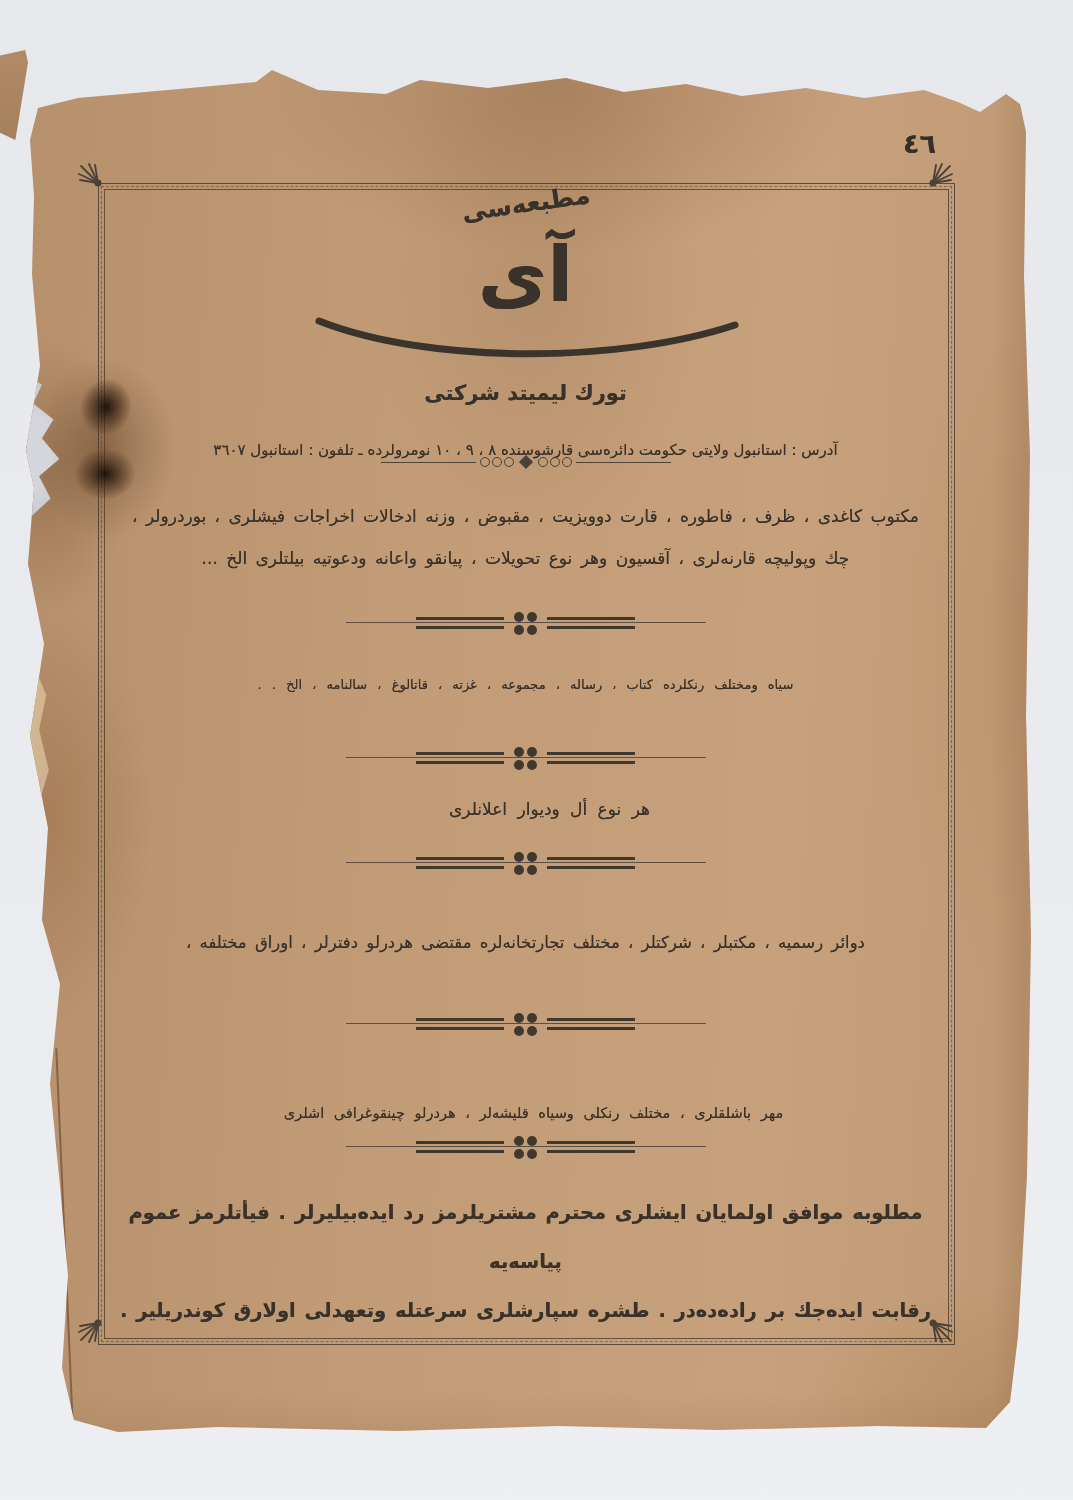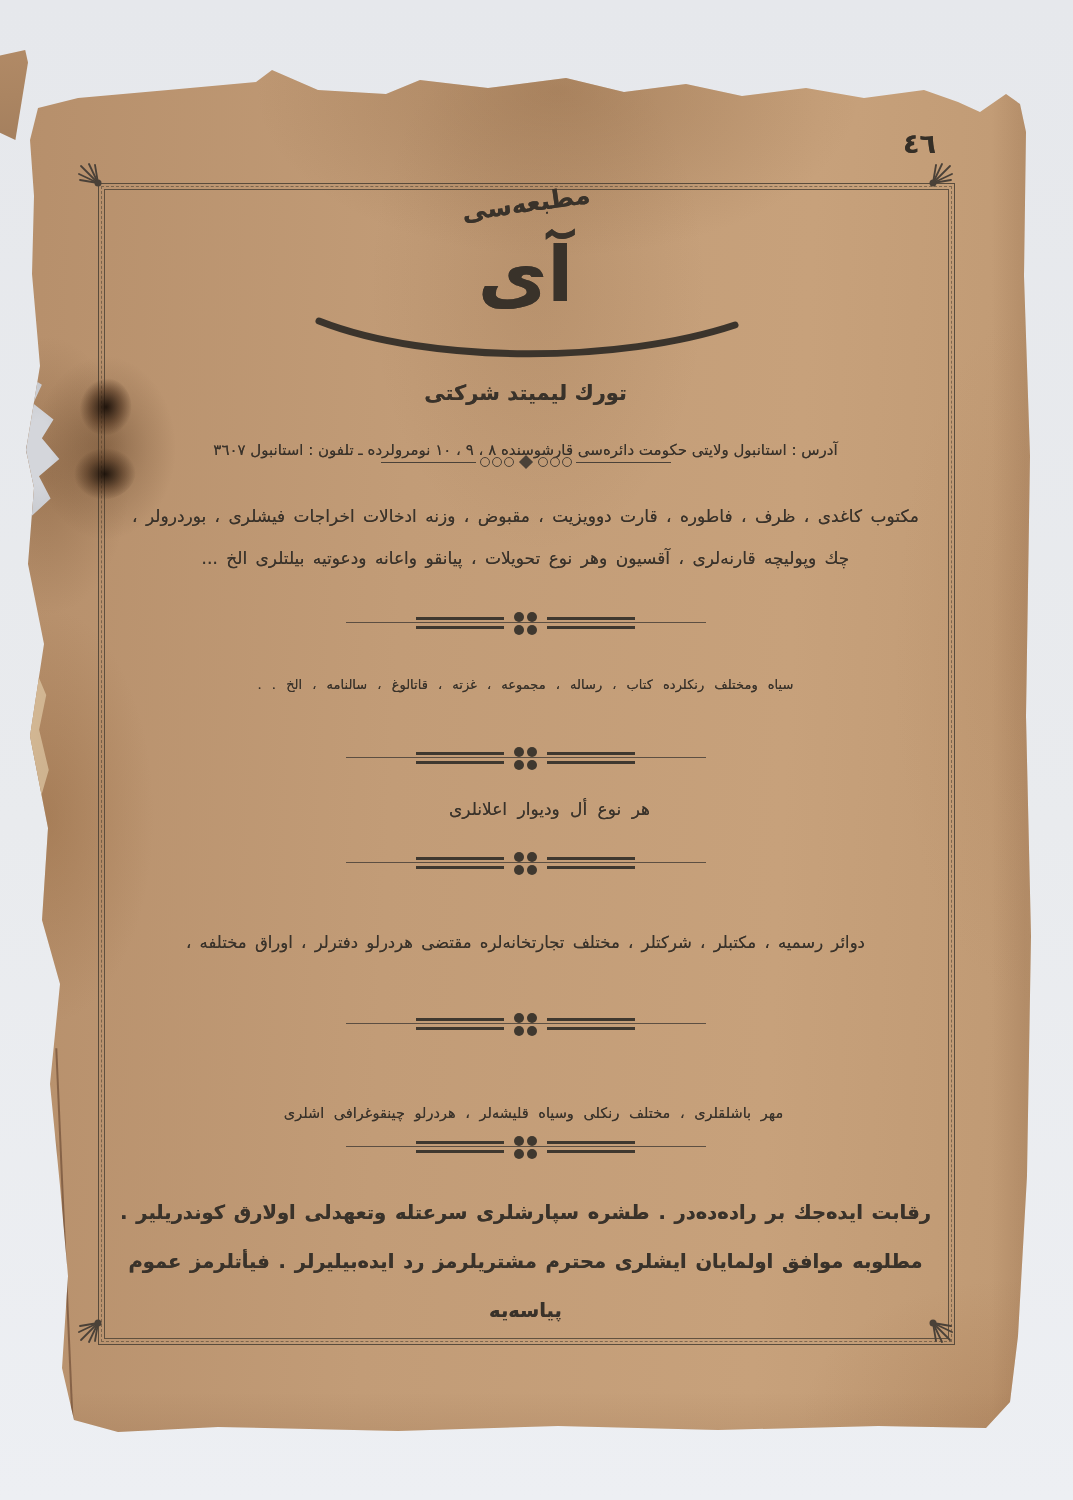--- a/index.html
+++ b/index.html
@@ -278,21 +278,21 @@
               <i></i>
               <i></i>
               <i></i>
               <i></i>
             </span>
           <span class="sep-bars"></span>
         </div>
       </div>
 
       <div class="para3 ar">
+        <div>مطلوبه موافق اولمايان ايشلرى محترم مشتريلرمز رد ايده‌بيليرلر . فيأتلرمز عموم پياسه‌يه</div>
         <div>رقابت ايده‌جك بر راده‌ده‌در . طشره سپارشلرى سرعتله وتعهدلى اولارق كوندريلير .</div>
-        <div>مطلوبه موافق اولمايان ايشلرى محترم مشتريلرمز رد ايده‌بيليرلر . فيأتلرمز عموم پياسه‌يه</div>
       </div>
 
     </div>
 
 
   </div>
 </div>
 
 </body></html>

